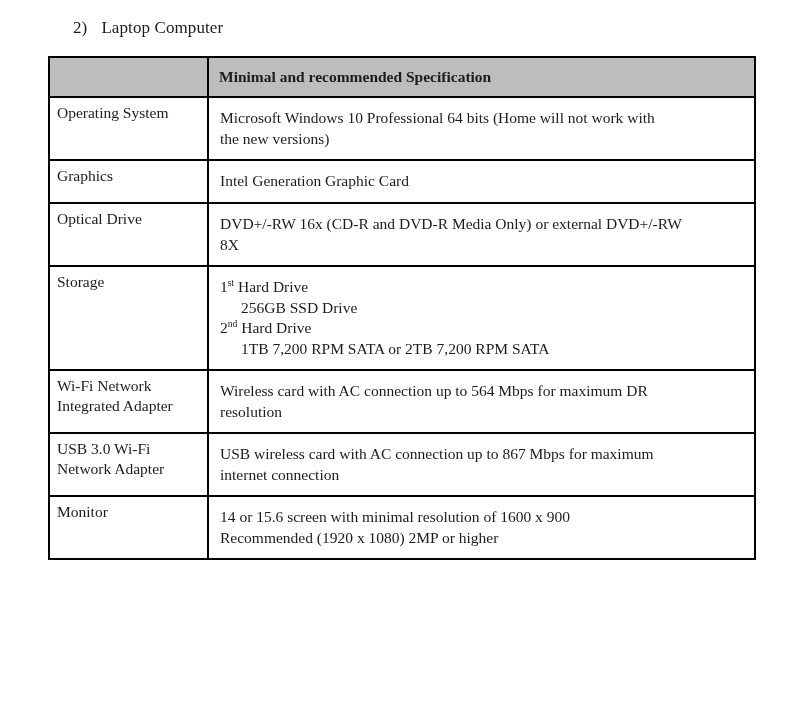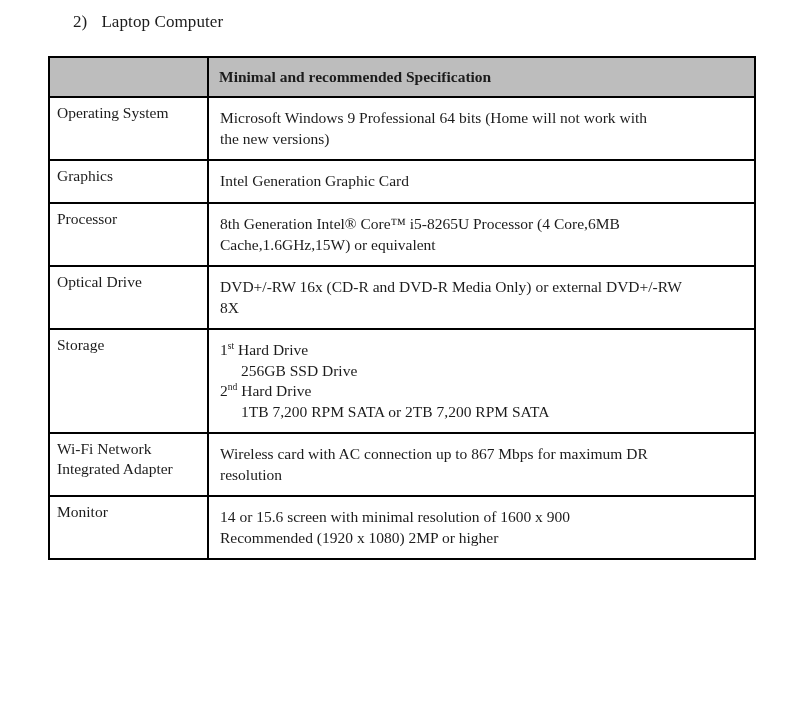--- a/index.html
+++ b/index.html
@@ -13,21 +13,21 @@
   }
   .page {
     position: relative;
     width: 796px;
     height: 718px;
     background: #ffffff;
   }
   .heading {
     position: absolute;
     left: 73px;
-    top: 12px;
+    top: 18px;
     font-size: 17px;
     font-weight: 400;
     letter-spacing: 0.1px;
     white-space: nowrap;
   }
   .heading .num { margin-right: 14px; }
   table.spec-table {
     position: absolute;
     left: 48px;
     top: 56px;
@@ -90,35 +90,28 @@
     <thead>
       <tr>
         <th class="h-empty"></th>
         <th class="h-spec">Minimal and recommended Specification</th>
       </tr>
     </thead>
     <tbody id="spec-body">
         <tr>
           <td class="cell-label">Operating System</td>
           <td class="cell-spec">
-            <div class="spec-line">Microsoft Windows 9 Professional 64 bits (Home will not work with</div>
+            <div class="spec-line">Microsoft Windows 10 Professional 64 bits (Home will not work with</div>
             <div class="spec-line">the new versions)</div>
           </td>
         </tr>
         <tr>
           <td class="cell-label">Graphics</td>
           <td class="cell-spec">
             <div class="spec-line">Intel Generation Graphic Card</div>
-          </td>
-        </tr>
-        <tr>
-          <td class="cell-label">Processor</td>
-          <td class="cell-spec">
-            <div class="spec-line">8th Generation Intel® Core™ i5-8265U Processor (4 Core,6MB</div>
-            <div class="spec-line">Cache,1.6GHz,15W) or equivalent</div>
           </td>
         </tr>
         <tr>
           <td class="cell-label">Optical Drive</td>
           <td class="cell-spec">
             <div class="spec-line">DVD+/-RW 16x (CD-R and DVD-R Media Only) or external DVD+/-RW</div>
             <div class="spec-line">8X</div>
           </td>
         </tr>
         <tr>
@@ -126,22 +119,29 @@
           <td class="cell-spec">
             <div class="spec-line">1<sup>st</sup>  Hard Drive</div>
             <div class="spec-line indent">256GB SSD Drive</div>
             <div class="spec-line">2<sup>nd</sup>  Hard Drive</div>
             <div class="spec-line indent">1TB 7,200 RPM SATA or 2TB 7,200 RPM SATA</div>
           </td>
         </tr>
         <tr>
           <td class="cell-label">Wi-Fi Network Integrated Adapter</td>
           <td class="cell-spec">
-            <div class="spec-line">Wireless card with AC connection up to 867 Mbps for maximum DR</div>
+            <div class="spec-line">Wireless card with AC connection up to 564 Mbps for maximum DR</div>
             <div class="spec-line">resolution</div>
+          </td>
+        </tr>
+        <tr>
+          <td class="cell-label">USB 3.0 Wi-Fi Network Adapter</td>
+          <td class="cell-spec">
+            <div class="spec-line">USB wireless card with AC connection up to 867 Mbps for maximum</div>
+            <div class="spec-line">internet connection</div>
           </td>
         </tr>
         <tr>
           <td class="cell-label">Monitor</td>
           <td class="cell-spec">
             <div class="spec-line">14 or 15.6 screen with minimal resolution of 1600 x 900</div>
             <div class="spec-line">Recommended (1920 x 1080) 2MP or higher</div>
           </td>
         </tr>
       </tbody>

